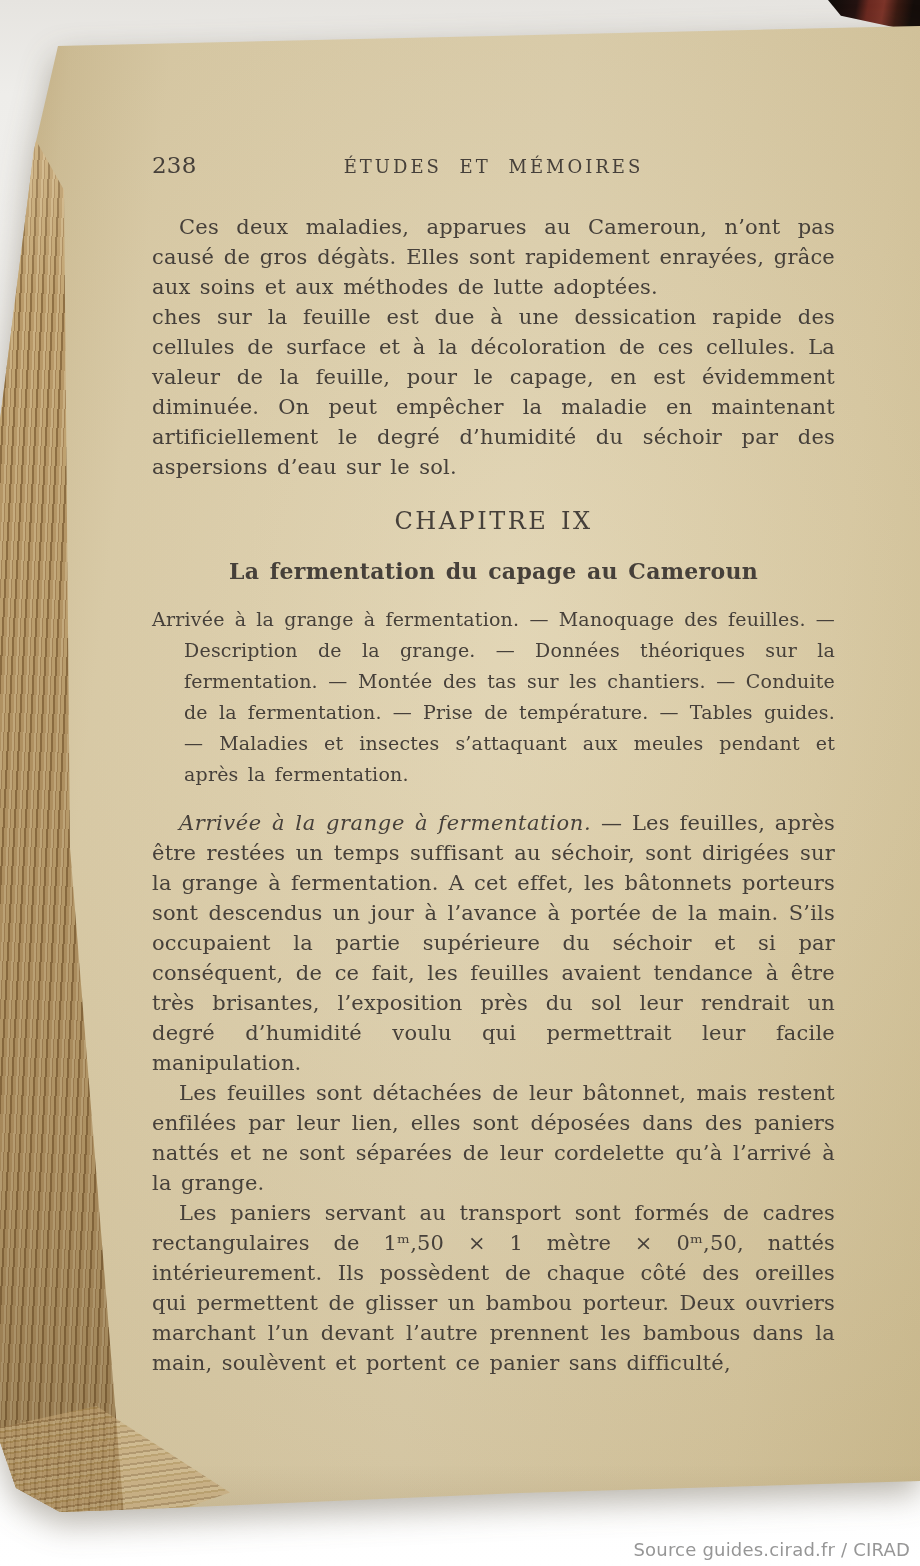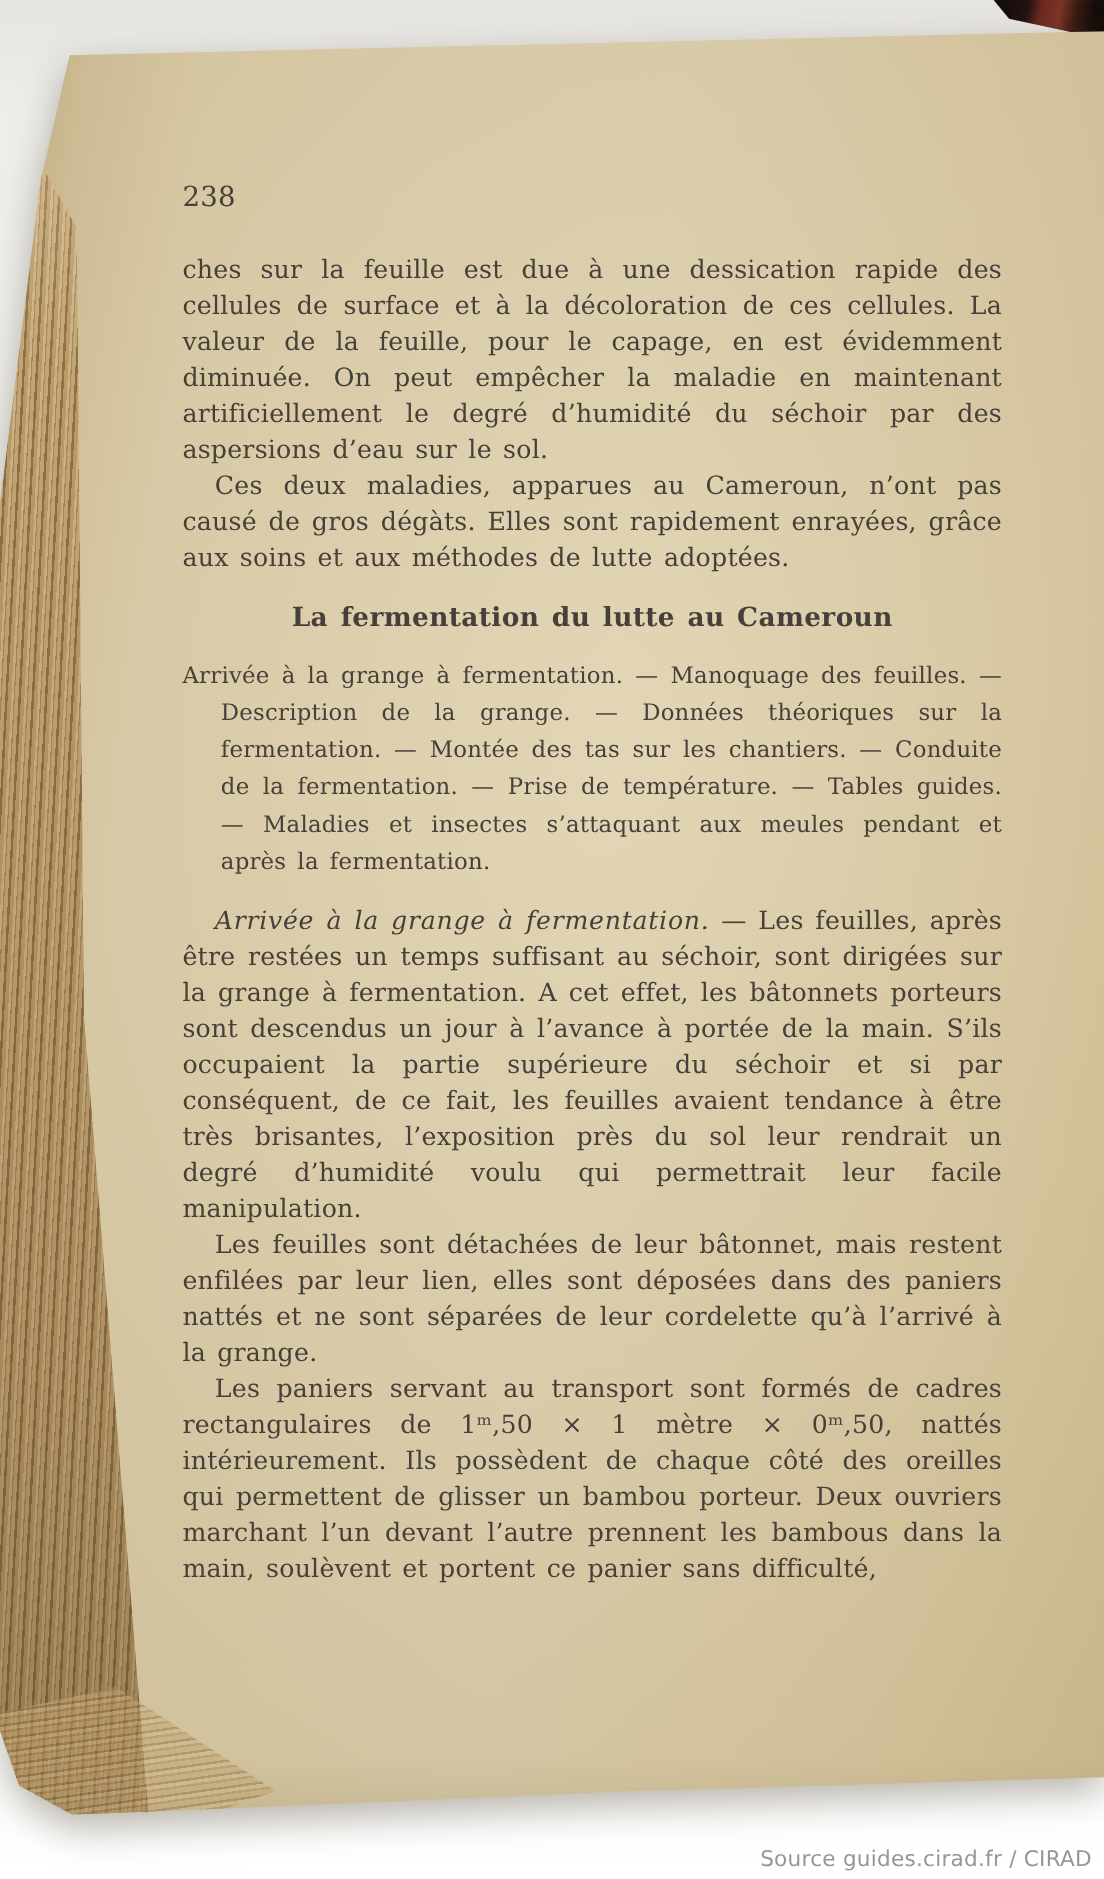--- a/index.html
+++ b/index.html
@@ -67,27 +67,29 @@
 
   <div class="book-wrap">
     <div class="book">
       <div class="fore-edge"></div>
       <div class="bottom-stack"></div>
 
       <div class="content">
 
         <div class="page-header">
           <span class="pagenum">238</span>
+          <span class="running">ÉTUDES ET MÉMOIRES</span>
           <span></span>
         </div>
 
+        <p class="body indent">Ces deux maladies, apparues au Cameroun, n’ont pas causé de gros dégàts. Elles sont rapidement enrayées, grâce aux soins et aux méthodes de lutte adoptées.</p>
         <p class="body">ches sur la feuille est due à une dessication rapide des cellules de surface et à la décoloration de ces cellules. La valeur de la feuille, pour le capage, en est évidemment diminuée. On peut empêcher la maladie en maintenant artificiellement le degré d’humidité du séchoir par des aspersions d’eau sur le sol.</p>
-        <p class="body indent">Ces deux maladies, apparues au Cameroun, n’ont pas causé de gros dégàts. Elles sont rapidement enrayées, grâce aux soins et aux méthodes de lutte adoptées.</p>
 
-        <h3 class="chapter-title">La fermentation du lutte au Cameroun</h3>
+        <h2 class="chapter">CHAPITRE IX</h2>
+        <h3 class="chapter-title">La fermentation du capage au Cameroun</h3>
 
         <p class="summary">Arrivée à la grange à fermentation. — Manoquage des feuilles. — Description de la grange. — Données théoriques sur la fermentation. — Montée des tas sur les chantiers. — Conduite de la fermentation. — Prise de température. — Tables guides. — Maladies et insectes s’attaquant aux meules pendant et après la fermentation.</p>
 
         <p class="body indent section-lead"><i>Arrivée à la grange à fermentation.</i><span> — Les feuilles, après être restées un temps suffisant au séchoir, sont dirigées sur la grange à fermentation. A cet effet, les bâtonnets porteurs sont descendus un jour à l’avance à portée de la main. S’ils occupaient la partie supérieure du séchoir et si par conséquent, de ce fait, les feuilles avaient tendance à être très brisantes, l’exposition près du sol leur rendrait un degré d’humidité voulu qui permettrait leur facile manipulation.</span></p>
 
         <p class="body indent">Les feuilles sont détachées de leur bâtonnet, mais restent enfilées par leur lien, elles sont déposées dans des paniers nattés et ne sont séparées de leur cordelette qu’à l’arrivé à la grange.</p>
         <p class="body indent">Les paniers servant au transport sont formés de cadres rectangulaires de 1ᵐ,50 × 1 mètre × 0ᵐ,50, nattés intérieurement. Ils possèdent de chaque côté des oreilles qui permettent de glisser un bambou porteur. Deux ouvriers marchant l’un devant l’autre prennent les bambous dans la main, soulèvent et portent ce panier sans difficulté,</p>
 
       </div>
     </div>

